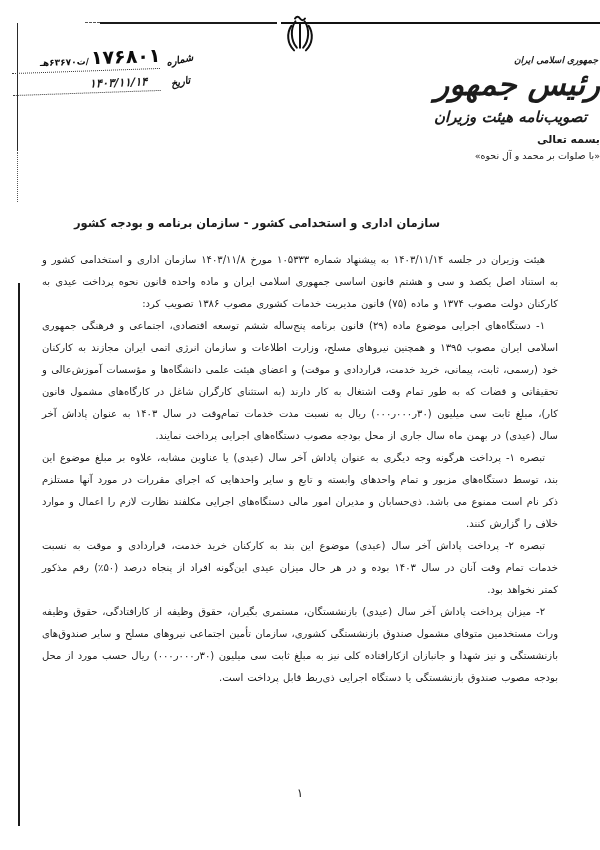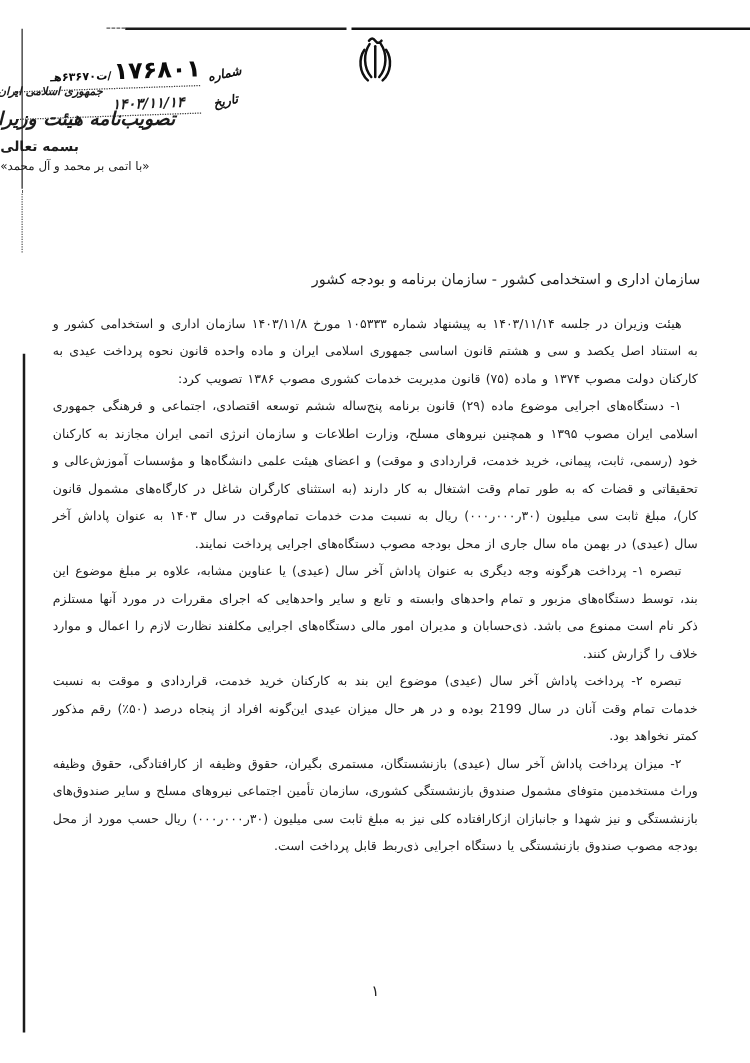--- a/index.html
+++ b/index.html
@@ -31,35 +31,35 @@
     font-size:10px;font-style:italic;font-weight:bold;color:#111;
     transform:rotate(-10deg);width:28px;flex:0 0 auto;text-align:center;
   }
   .stamp-value{display:flex;align-items:baseline;gap:2px;direction:rtl;}
   .num-main{font-size:19px;font-weight:bold;letter-spacing:4px;color:#0c0c0c;}
   .num-suffix{font-size:9px;font-weight:bold;color:#0c0c0c;}
   .stamp-date{font-size:11.5px;font-weight:bold;font-style:italic;letter-spacing:1px;padding-right:14px;}
   .dotline{border-bottom:1.8px dotted #3a3a3a;margin:2px 34px 5px 4px;height:0;}
 
   
-  .letterhead{position:absolute;top:28px;left:0;right:0;text-align:left;direction:rtl;}
+  .letterhead{position:absolute;top:14px;left:0;right:0;text-align:right;direction:rtl;}
   .emblem{display:block;margin:0 auto;}
   .republic{font-size:9px;font-style:italic;font-weight:bold;margin-top:1px;transform:translateX(-2px);}
   .president{
     font-size:31px;font-weight:bold;font-style:italic;line-height:1.05;
     margin-top:3px;letter-spacing:-1px;
   }
   .decree-title{font-size:15px;font-weight:bold;font-style:italic;margin-top:7px;transform:translateX(-13px);}
   .bismillah{font-size:11px;font-weight:bold;margin-top:7px;}
   .salawat{font-size:9.5px;margin-top:4px;}
 
   
   .addressee{
     position:absolute;top:216px;left:74px;right:40px;
-    text-align:right;font-size:11.5px;font-weight:normal;direction:rtl;
+    text-align:left;font-size:11.5px;font-weight:bold;direction:rtl;
   }
 
   
   .body-text{
     position:absolute;top:249px;right:42px;left:42px;
     direction:rtl;text-align:justify;
     font-size:10px;line-height:22px;word-spacing:1px;
   }
   .body-text p{margin:0;text-indent:13px;}
 
@@ -102,30 +102,31 @@
       <g fill="none" stroke="#101010" stroke-width="2.2" stroke-linecap="round">
         <path d="M18 10 V 37"></path>
         <path d="M13 8 C 7.5 16, 7.5 29, 14.5 37"></path>
         <path d="M23 8 C 28.5 16, 28.5 29, 21.5 37"></path>
         <path d="M8.5 13 C 3 21, 4 33, 11.5 40"></path>
         <path d="M27.5 13 C 33 21, 32 33, 24.5 40"></path>
         <path d="M12.5 5 q 2.8 -3.8 5.5 0 q 2.8 3.8 5.5 0"></path>
       </g>
     </svg>
     <div class="republic">جمهوری اسلامی ایران</div>
+    <div class="president">رئیس جمهور</div>
     <div class="decree-title">تصویب‌نامه هیئت وزیران</div>
     <div class="bismillah">بسمه تعالی</div>
-    <div class="salawat">«با اتمی بر محمد و آل محمد»</div>
+    <div class="salawat">«با صلوات بر محمد و آل نحوه»</div>
   </div>
 
   <div class="addressee">سازمان اداری و استخدامی کشور - سازمان برنامه و بودجه کشور</div>
 
   <div class="body-text">
     <p>هیئت وزیران در جلسه ۱۴۰۳/۱۱/۱۴ به پیشنهاد شماره ۱۰۵۳۳۳ مورخ ۱۴۰۳/۱۱/۸ سازمان اداری و استخدامی کشور و به استناد اصل یکصد و سی و هشتم قانون اساسی جمهوری اسلامی ایران و ماده واحده قانون نحوه پرداخت عیدی به کارکنان دولت مصوب ۱۳۷۴ و ماده (۷۵) قانون مدیریت خدمات کشوری مصوب ۱۳۸۶ تصویب کرد:</p>
     <p>۱- دستگاه‌های اجرایی موضوع ماده (۲۹) قانون برنامه پنج‌ساله ششم توسعه اقتصادی، اجتماعی و فرهنگی جمهوری اسلامی ایران مصوب ۱۳۹۵ و همچنین نیروهای مسلح، وزارت اطلاعات و سازمان انرژی اتمی ایران مجازند به کارکنان خود (رسمی، ثابت، پیمانی، خرید خدمت، قراردادی و موقت) و اعضای هیئت علمی دانشگاه‌ها و مؤسسات آموزش‌عالی و تحقیقاتی و قضات که به طور تمام وقت اشتغال به کار دارند (به استثنای کارگران شاغل در کارگاه‌های مشمول قانون کار)، مبلغ ثابت سی میلیون (۳۰ر۰۰۰ر۰۰۰) ریال به نسبت مدت خدمات تمام‌وقت در سال ۱۴۰۳ به عنوان پاداش آخر سال (عیدی) در بهمن ماه سال جاری از محل بودجه مصوب دستگاه‌های اجرایی پرداخت نمایند.</p>
     <p>تبصره ۱- پرداخت هرگونه وجه دیگری به عنوان پاداش آخر سال (عیدی) یا عناوین مشابه، علاوه بر مبلغ موضوع این بند، توسط دستگاه‌های مزبور و تمام واحدهای وابسته و تابع و سایر واحدهایی که اجرای مقررات در مورد آنها مستلزم ذکر نام است ممنوع می باشد. ذی‌حسابان و مدیران امور مالی دستگاه‌های اجرایی مکلفند نظارت لازم را اعمال و موارد خلاف را گزارش کنند.</p>
-    <p>تبصره ۲- پرداخت پاداش آخر سال (عیدی) موضوع این بند به کارکنان خرید خدمت، قراردادی و موقت به نسبت خدمات تمام وقت آنان در سال 2199 بوده و در هر حال میزان عیدی این‌گونه افراد از پنجاه درصد (۵۰٪) رقم مذکور کمتر نخواهد بود.</p>
+    <p>تبصره ۲- پرداخت پاداش آخر سال (عیدی) موضوع این بند به کارکنان خرید خدمت، قراردادی و موقت به نسبت خدمات تمام وقت آنان در سال ۱۴۰۳ بوده و در هر حال میزان عیدی این‌گونه افراد از پنجاه درصد (۵۰٪) رقم مذکور کمتر نخواهد بود.</p>
     <p>۲- میزان پرداخت پاداش آخر سال (عیدی) بازنشستگان، مستمری بگیران، حقوق وظیفه از کارافتادگی، حقوق وظیفه وراث مستخدمین متوفای مشمول صندوق بازنشستگی کشوری، سازمان تأمین اجتماعی نیروهای مسلح و سایر صندوق‌های بازنشستگی و نیز شهدا و جانبازان ازکارافتاده کلی نیز به مبلغ ثابت سی میلیون (۳۰ر۰۰۰ر۰۰۰) ریال حسب مورد از محل بودجه مصوب صندوق بازنشستگی یا دستگاه اجرایی ذی‌ربط قابل پرداخت است.</p>
   </div>
 
   <div class="page-number">۱</div>
 
 </div>
 
 </body></html>

